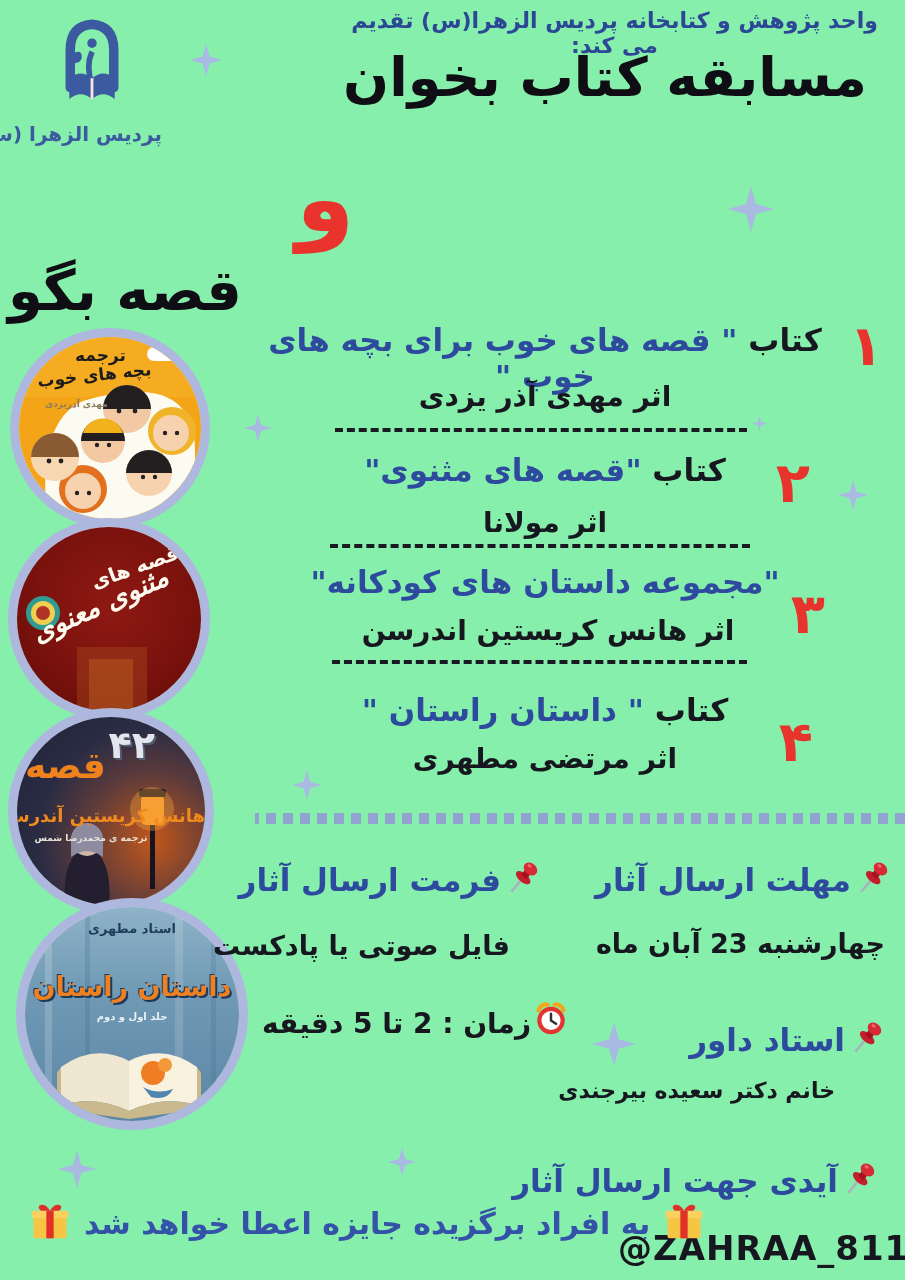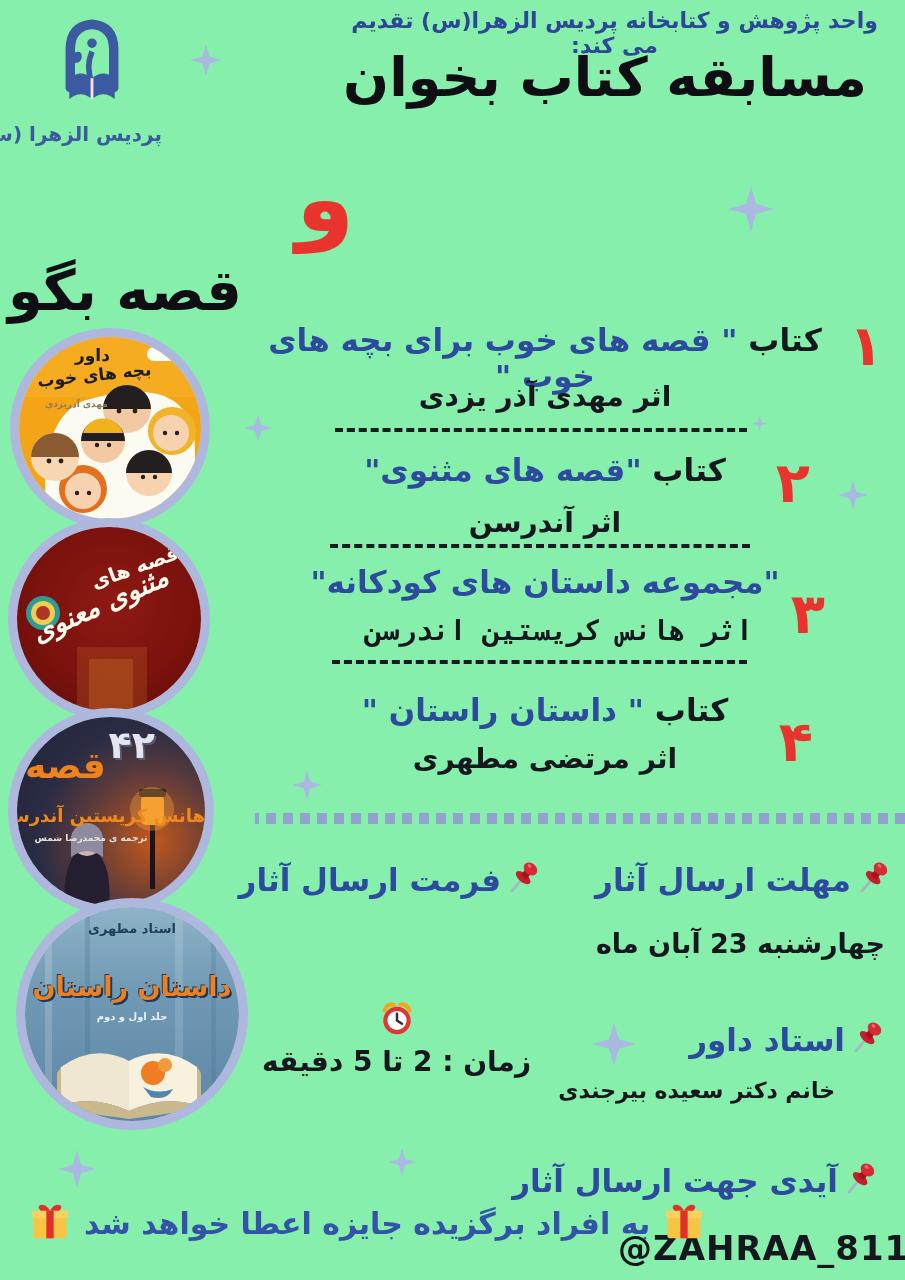--- a/index.html
+++ b/index.html
@@ -35,21 +35,21 @@
   .book-num { font-size:56px; font-weight:bold; color:#e8342c; line-height:1; }
   .dash-sep { border-top:4px dashed #1a1a22; height:0; }
 
   .sq-divider { top:813px; left:255px; width:650px; height:11px;
     background:repeating-linear-gradient(to left, #92a3cf 0 10px, transparent 10px 17px); }
 
   .pin-heading { display:flex; align-items:flex-start; color:#2e4a9e; font-weight:bold; font-size:31px; white-space:nowrap; }
   .pin-heading svg { width:42px; height:42px; flex:0 0 auto; margin-top:-4px; }
   .detail-value { font-size:27px; font-weight:bold; color:#17171f; text-align:center; white-space:nowrap; }
 
-  .duration-row { display:flex; align-items:center; font-size:28px; font-weight:bold; color:#17171f; white-space:nowrap;flex-direction:column; }
+  .duration-row { display:flex; align-items:center; font-size:28px; font-weight:bold; color:#17171f; white-space:nowrap; }
   .duration-row svg { width:40px; height:40px; margin-top:-4px; }
 
   .handle { font-size:34px; font-weight:bold; color:#17171f; direction:ltr; text-align:center; letter-spacing:1px; }
 
   .prize-row { display:flex; align-items:center; gap:12px; font-size:30px; font-weight:bold; color:#3452a8; white-space:nowrap; }
   .prize-row svg { width:44px; height:44px; }
 
   .sparkle svg { width:100%; height:100%; display:block; }
 </style>
 </head>
@@ -150,21 +150,21 @@
           <circle cx="158" cy="96" r="2.2" fill="#222"></circle>
         <circle cx="78" cy="108" r="2.2" fill="#222"></circle>
           <circle cx="90" cy="108" r="2.2" fill="#222"></circle>
         <circle cx="124" cy="140" r="2.2" fill="#222"></circle>
           <circle cx="136" cy="140" r="2.2" fill="#222"></circle>
         <circle cx="58" cy="156" r="2.2" fill="#222"></circle>
           <circle cx="70" cy="156" r="2.2" fill="#222"></circle>
         <circle cx="30" cy="124" r="2.4" fill="#222"></circle>
           <circle cx="42" cy="124" r="2.4" fill="#222"></circle>
       </svg>
-      <div class="ctext" style="top:8px;left:56px;font-size:17px;color:#1c1c1c;">داور</div>
+      <div class="ctext" style="top:8px;left:56px;font-size:17px;color:#1c1c1c;">ترجمه</div>
       <div class="ctext" style="top:28px;left:18px;font-size:17px;color:#1c1c1c;transform:rotate(-6deg);">بچه های خوب</div>
       <div class="ctext" style="top:62px;left:26px;font-size:9px;color:#8a7a60;">مهدی آذریزدی</div>
     </div>
   </div>
 
   <div class="abs cover" style="left:8px;top:518px;width:202px;height:202px;">
     <div class="art" style="background:radial-gradient(circle at 52% 42%, #8f1913 0%, #7a120d 55%, #5f0c08 100%);">
       <svg viewBox="0 0 184 184" preserveAspectRatio="none">
         <rect x="60" y="120" width="70" height="64" fill="#a3471c" opacity="0.45"></rect>
         <rect x="72" y="132" width="44" height="52" fill="#c46a24" opacity="0.4"></rect>
@@ -220,28 +220,28 @@
     <span>کتاب </span><span class="t">" قصه های خوب برای بچه های خوب "</span>
   </div>
   <div class="abs book-num" style="top:318px;right:22px;">۱</div>
   <div class="abs entry-line2" style="top:380px;right:60px;width:600px;">اثر مهدی آذر یزدی</div>
   <div class="abs dash-sep" style="top:428px;left:335px;width:412px;"></div>
 
   <div class="abs entry-line1" style="top:452px;right:95px;width:530px;">
     <span>کتاب </span><span class="t">"قصه های مثنوی"</span>
   </div>
   <div class="abs book-num" style="top:455px;right:95px;">۲</div>
-  <div class="abs entry-line2" style="top:506px;right:95px;width:530px;">اثر آندرسن</div>
+  <div class="abs entry-line2" style="top:506px;right:95px;width:530px;">اثر مولانا</div>
   <div class="abs dash-sep" style="top:544px;left:330px;width:420px;"></div>
 
   <div class="abs entry-line1" style="top:564px;right:95px;width:530px;">
     <span></span><span class="t">"مجموعه داستان های کودکانه"</span>
   </div>
   <div class="abs book-num" style="top:586px;right:80px;">۳</div>
-  <div class="abs entry-line2" style="top:614px;right:81px;width:530px;font-family:Liberation Mono, monospace;">اثر هانس کریستین اندرسن</div>
+  <div class="abs entry-line2" style="top:614px;right:92px;width:530px;">اثر هانس کریستین اندرسن</div>
   <div class="abs dash-sep" style="top:660px;left:332px;width:415px;"></div>
 
   <div class="abs entry-line1" style="top:692px;right:95px;width:530px;">
     <span>کتاب </span><span class="t">" داستان راستان "</span>
   </div>
   <div class="abs book-num" style="top:714px;right:92px;">۴</div>
   <div class="abs entry-line2" style="top:742px;right:95px;width:530px;">اثر مرتضی مطهری</div>
 
   <div class="abs sq-divider"></div>
 
@@ -252,20 +252,21 @@
             <line x1="24" y1="26" x2="24" y2="43" stroke="#aab2bf" stroke-width="3"></line>
             <ellipse cx="24" cy="22" rx="10" ry="5" fill="#c21f2a"></ellipse>
             <rect x="20" y="10" width="8" height="11" fill="#a8121f"></rect>
             <ellipse cx="24" cy="9" rx="8.5" ry="6.5" fill="#d62b35"></ellipse>
             <ellipse cx="21" cy="7" rx="2.5" ry="1.8" fill="#ee6a70"></ellipse>
           </g>
         </svg>
     </span>
     <span>فرمت ارسال آثار</span>
   </div>
+  <div class="abs detail-value" style="top:930px;left:240px;width:270px;">فایل صوتی یا پادکست</div>
   <div class="abs duration-row" style="top:1002px;left:262px;">
     <span>
       <svg viewBox="0 0 48 48">
           <circle cx="24" cy="27" r="14" fill="#fff" stroke="#e23430" stroke-width="5"></circle>
           <path d="M24 19 v8 l6 4" stroke="#333" stroke-width="3" fill="none" stroke-linecap="round"></path>
           <path d="M9 15 a9 9 0 0 1 11 -7" stroke="#f2a71b" stroke-width="5" fill="none" stroke-linecap="round"></path>
           <path d="M39 15 a9 9 0 0 0 -11 -7" stroke="#f2a71b" stroke-width="5" fill="none" stroke-linecap="round"></path>
         </svg>
     </span>
     <span>زمان : 2 تا 5 دقیقه</span>

